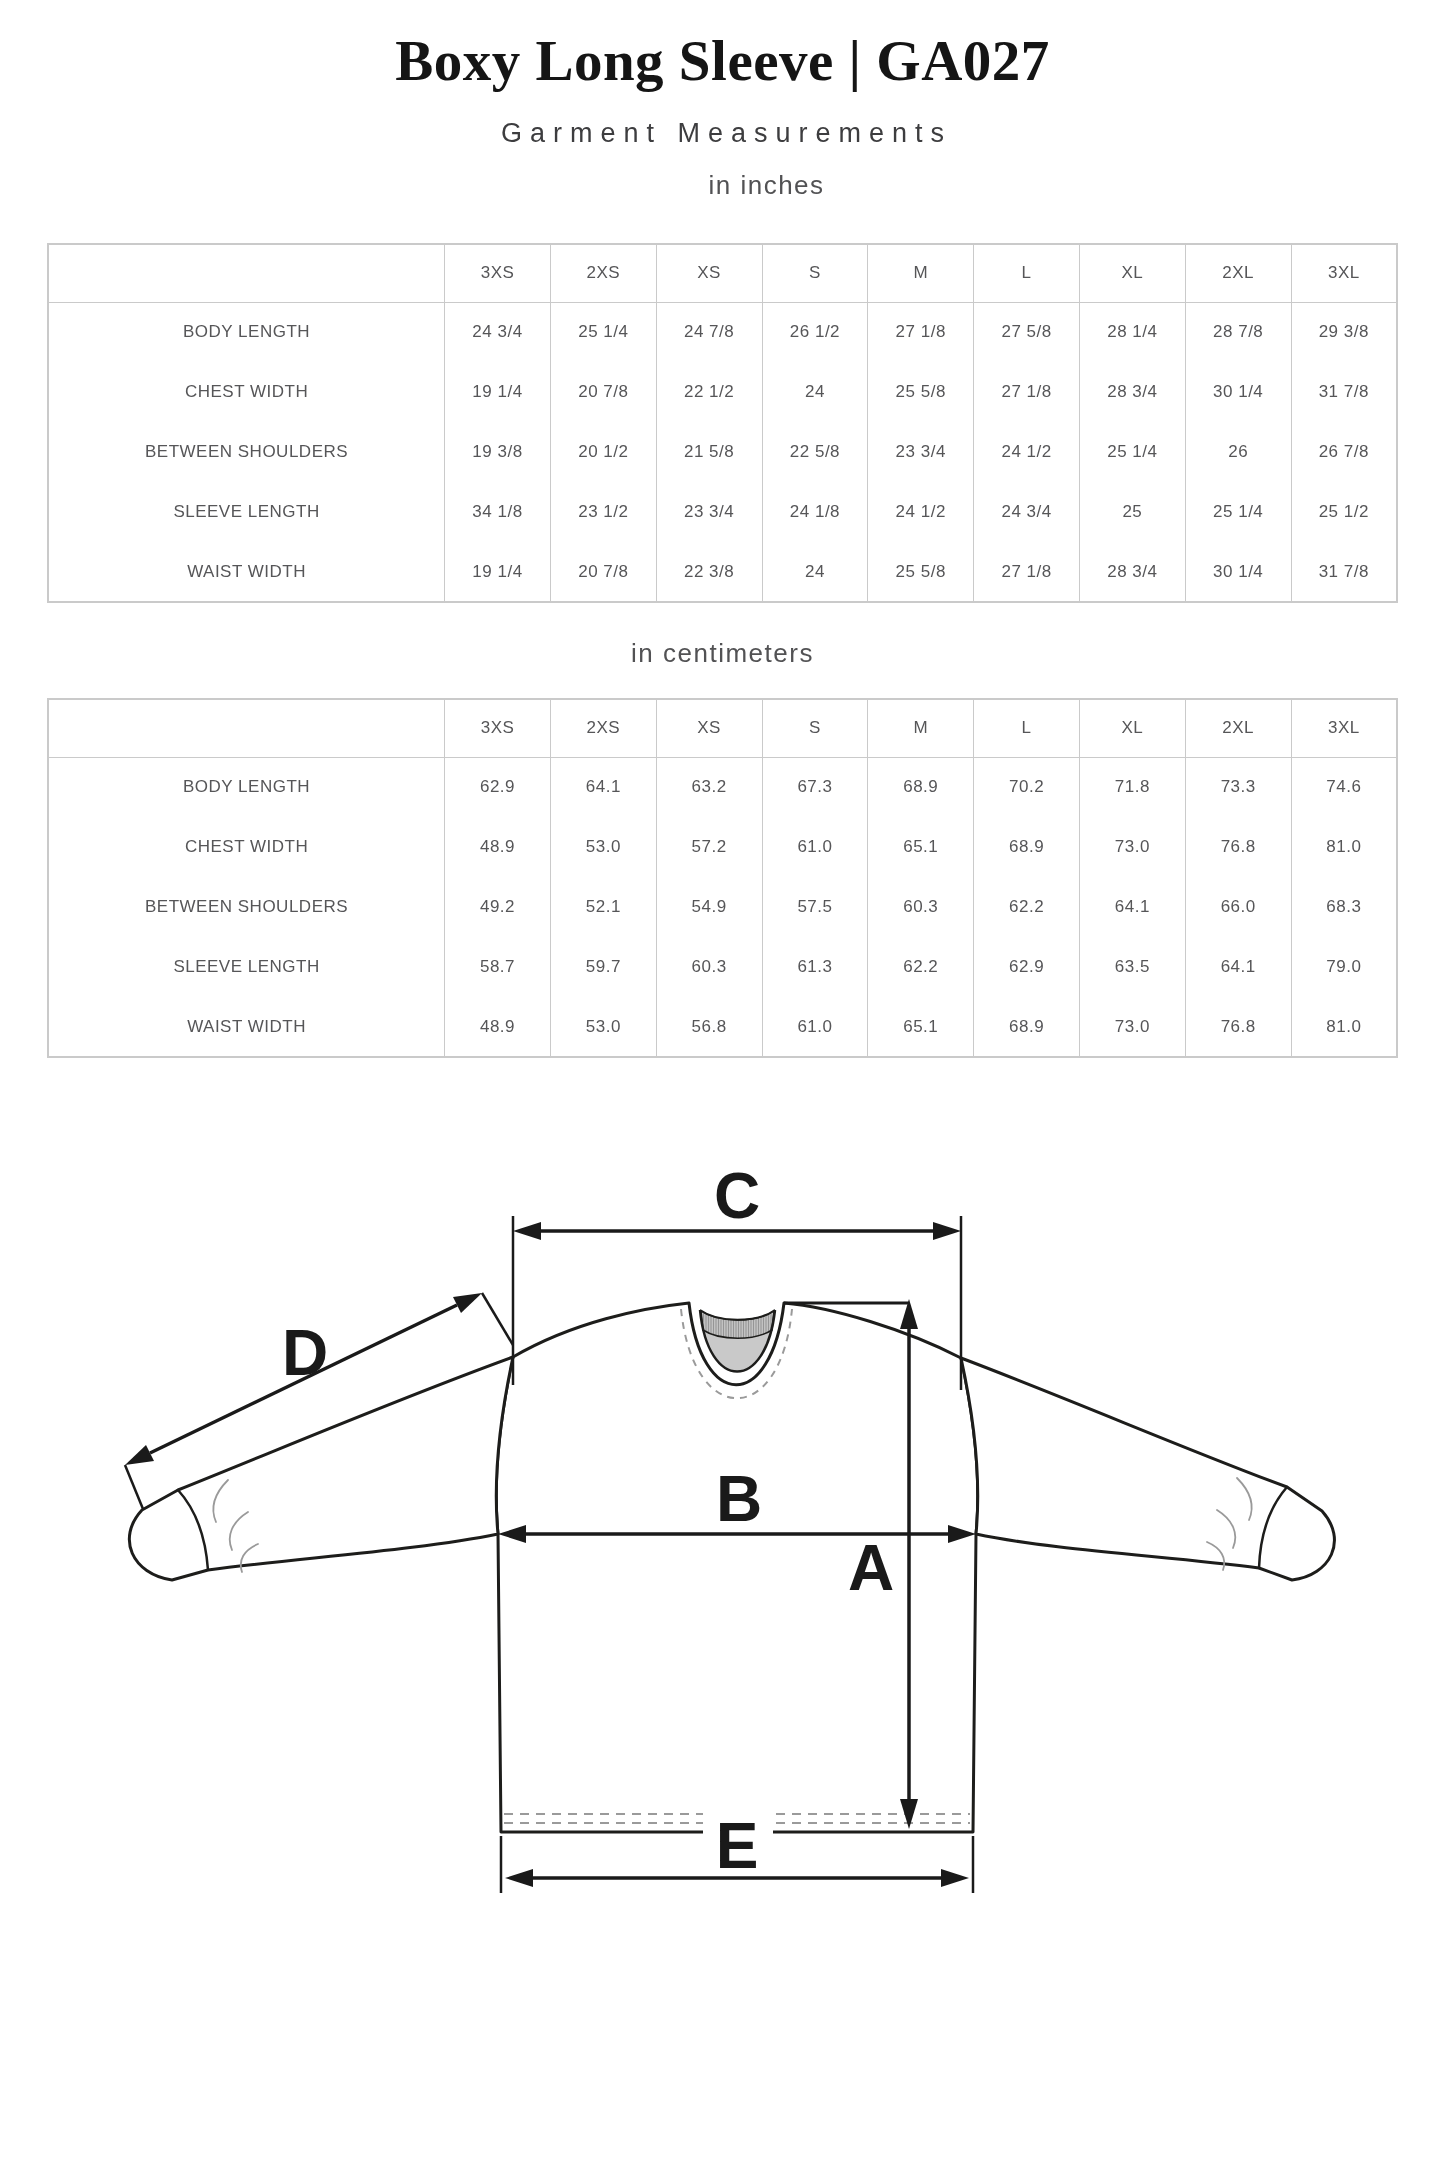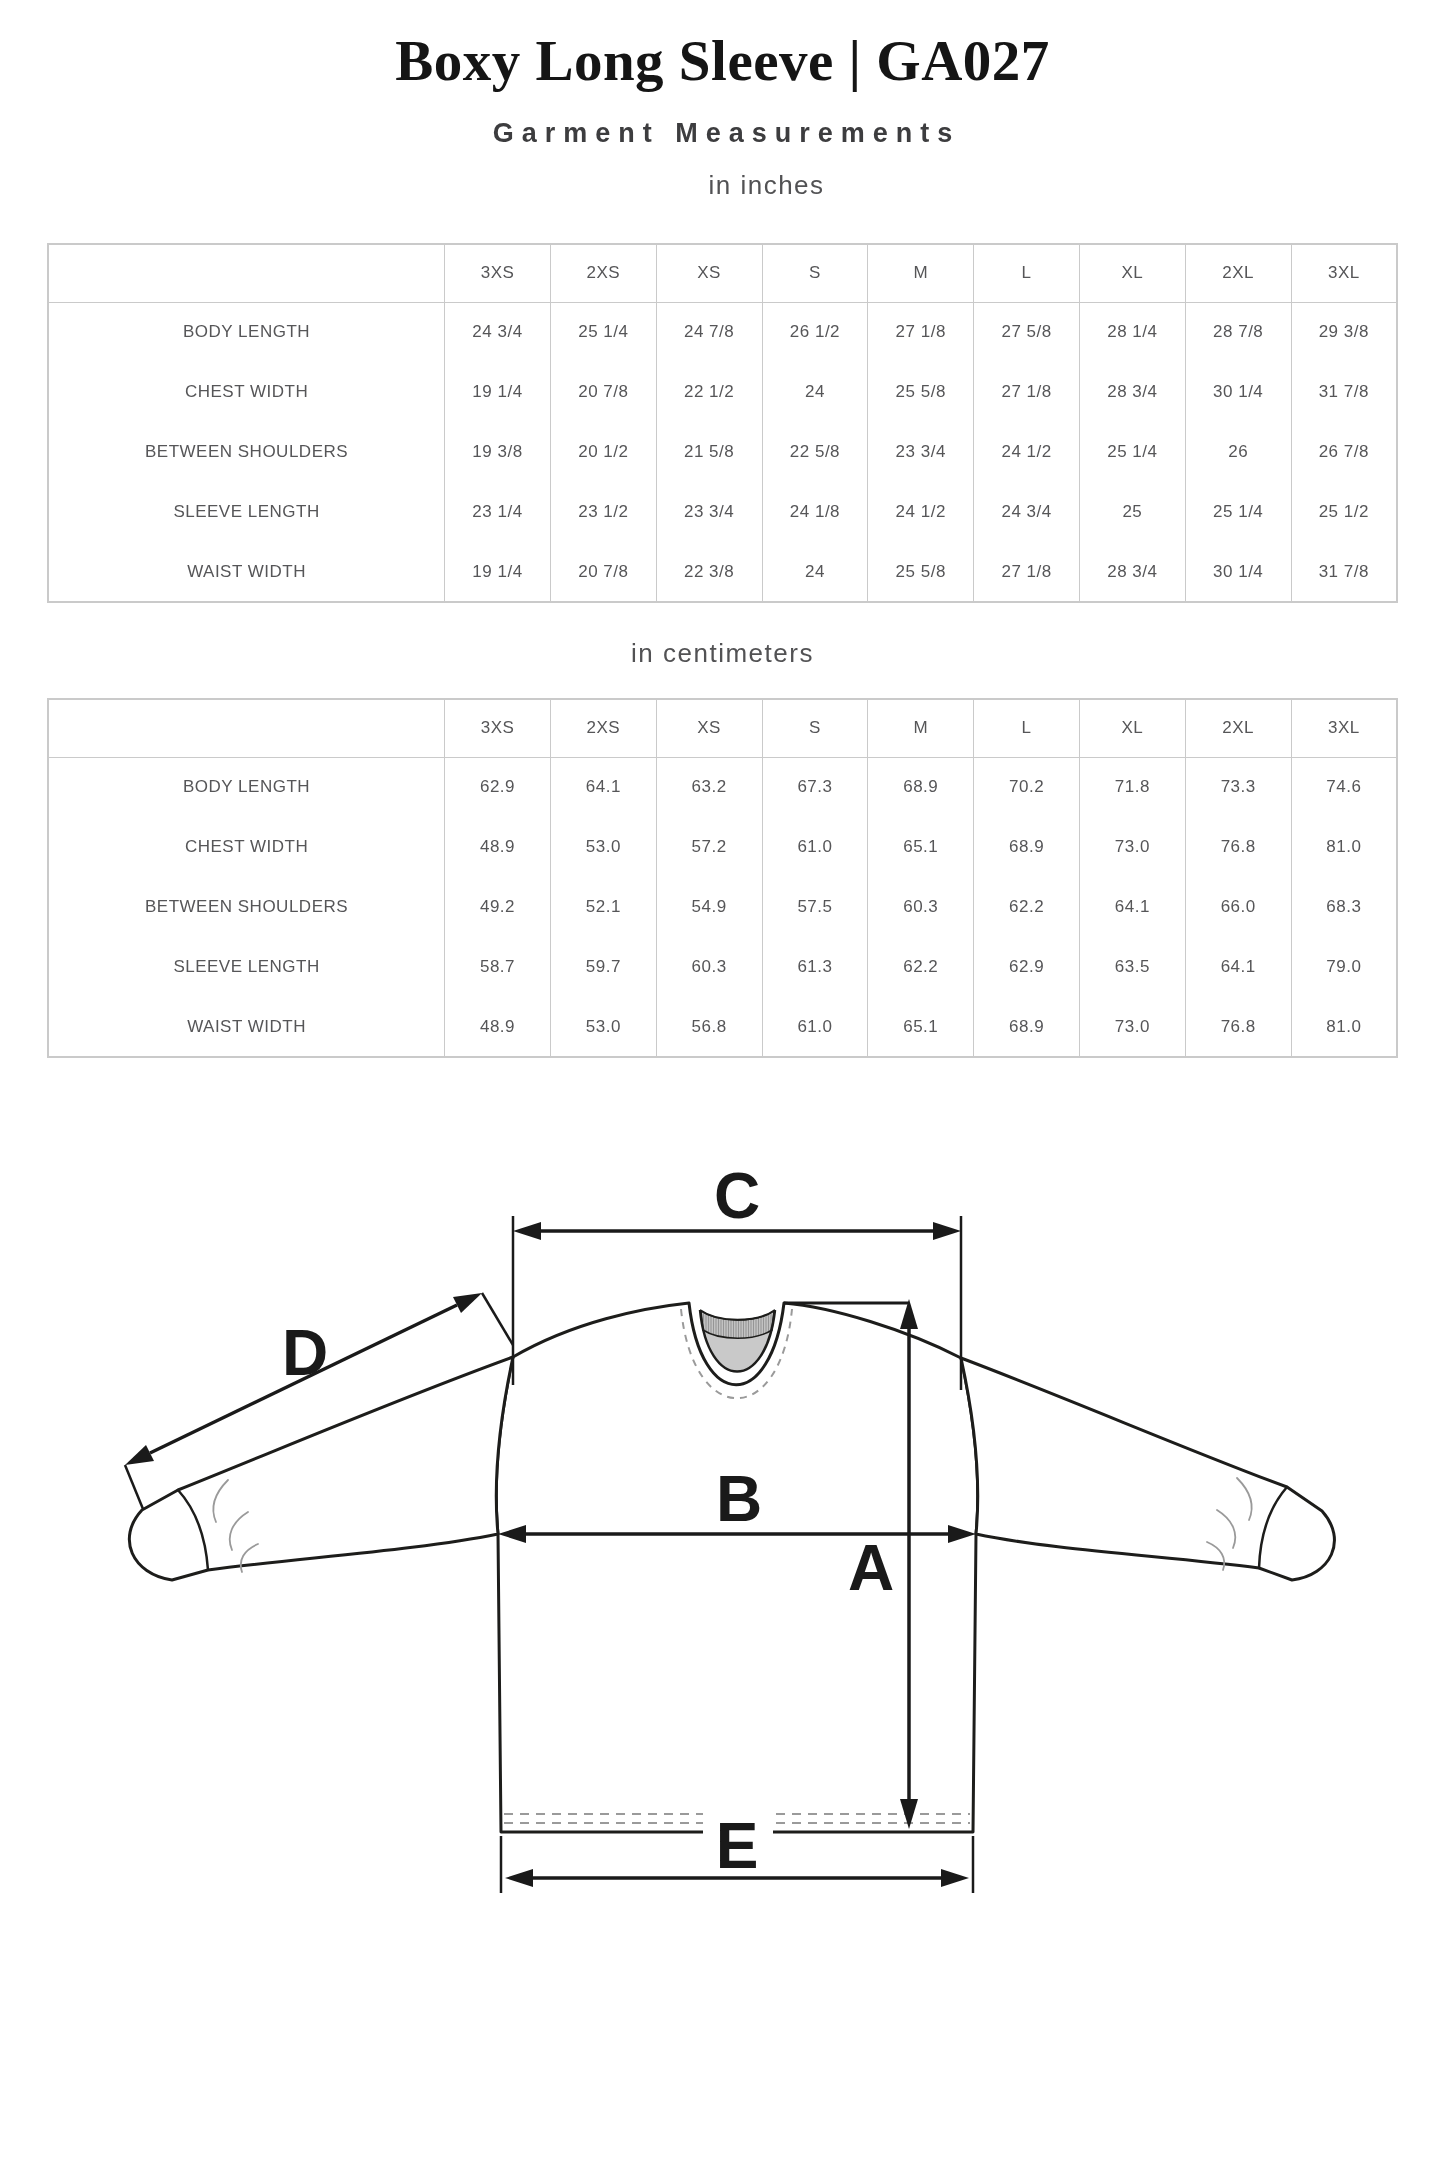--- a/index.html
+++ b/index.html
@@ -21,21 +21,21 @@
   .page-title{
     position:absolute;top:30px;left:0;width:100%;
     text-align:center;
     font-family:"Liberation Serif",serif;
     font-weight:700;font-size:57px;line-height:62px;
     color:#151515;letter-spacing:0.5px;
   }
   .page-subtitle{
     position:absolute;top:118px;left:0;width:100%;
     text-align:center;text-indent:8px;
-    font-size:27px;line-height:30px;font-weight:700;
+    font-size:27px;line-height:30px;font-weight:400;
     letter-spacing:8px;color:#3d3d3f;
   }
   .unit-label{
     position:absolute;left:0;width:100%;
     text-align:center;
     font-size:26px;line-height:30px;font-weight:400;
     letter-spacing:1.5px;color:var(--muted);
   }
   .unit-inches{top:170px;margin-left:44px;}
   .unit-cm{top:638px;}
@@ -123,21 +123,21 @@
           <td>21 5/8</td>
           <td>22 5/8</td>
           <td>23 3/4</td>
           <td>24 1/2</td>
           <td>25 1/4</td>
           <td>26</td>
           <td>26 7/8</td>
         </tr>
         <tr>
           <td>SLEEVE LENGTH</td>
-          <td>23 1/4</td>
+          <td>34 1/8</td>
           <td>23 1/2</td>
           <td>23 3/4</td>
           <td>24 1/8</td>
           <td>24 1/2</td>
           <td>24 3/4</td>
           <td>25</td>
           <td>25 1/4</td>
           <td>25 1/2</td>
         </tr>
         <tr>

